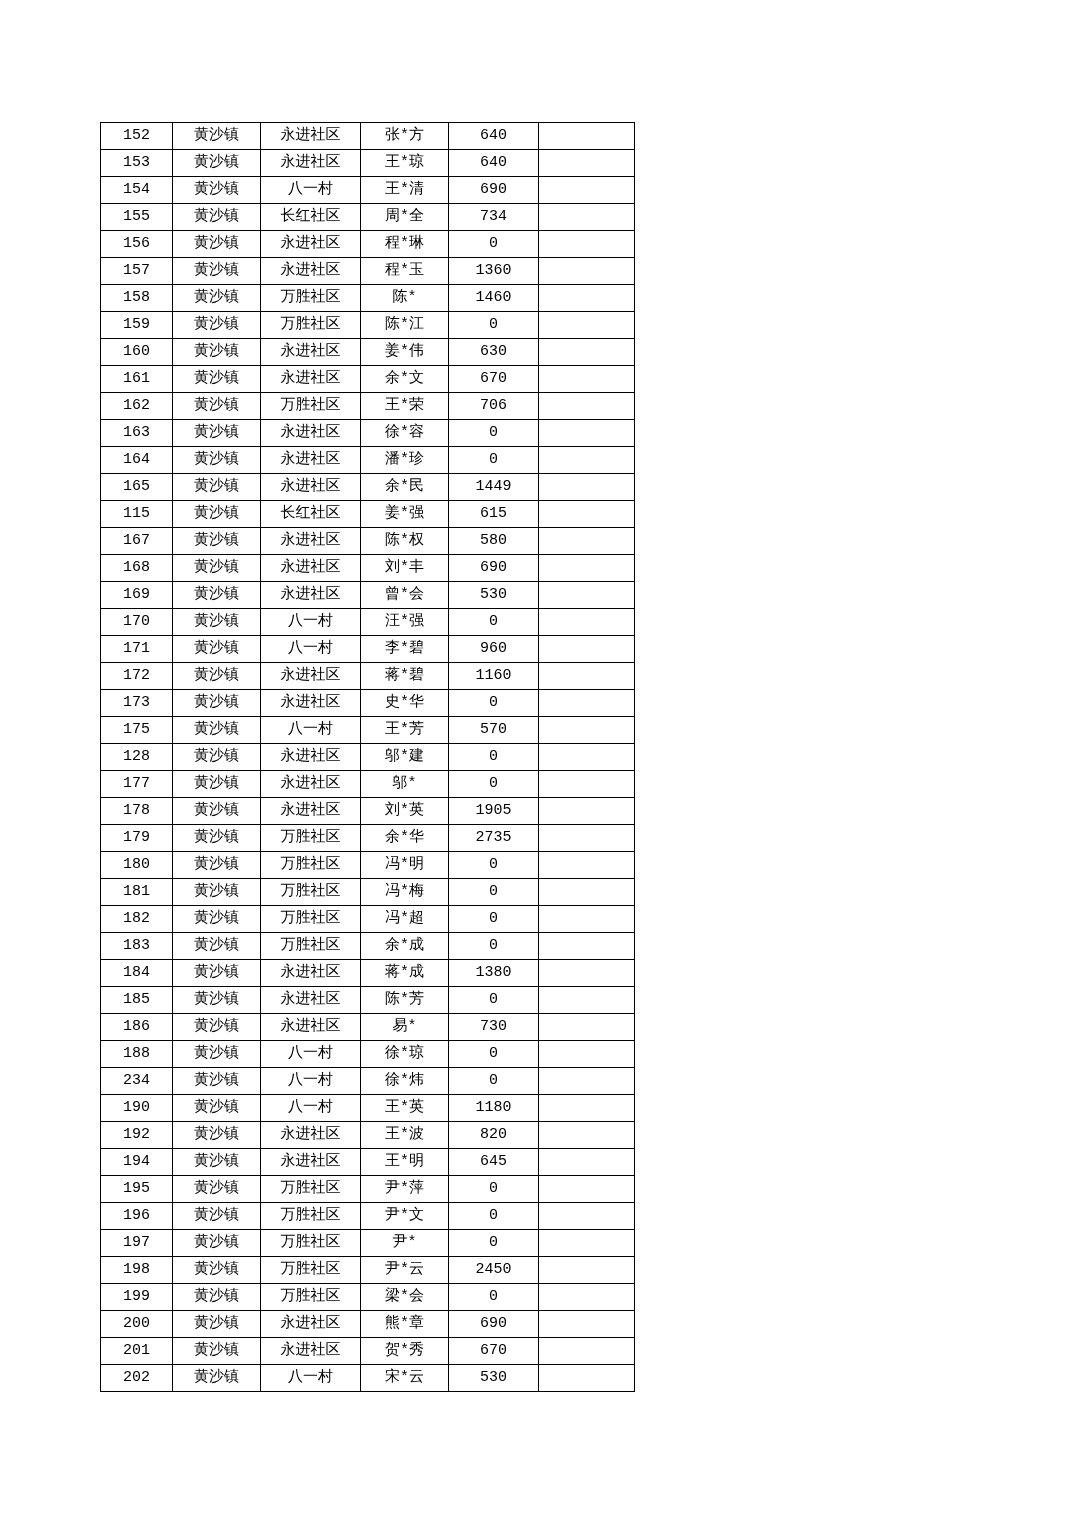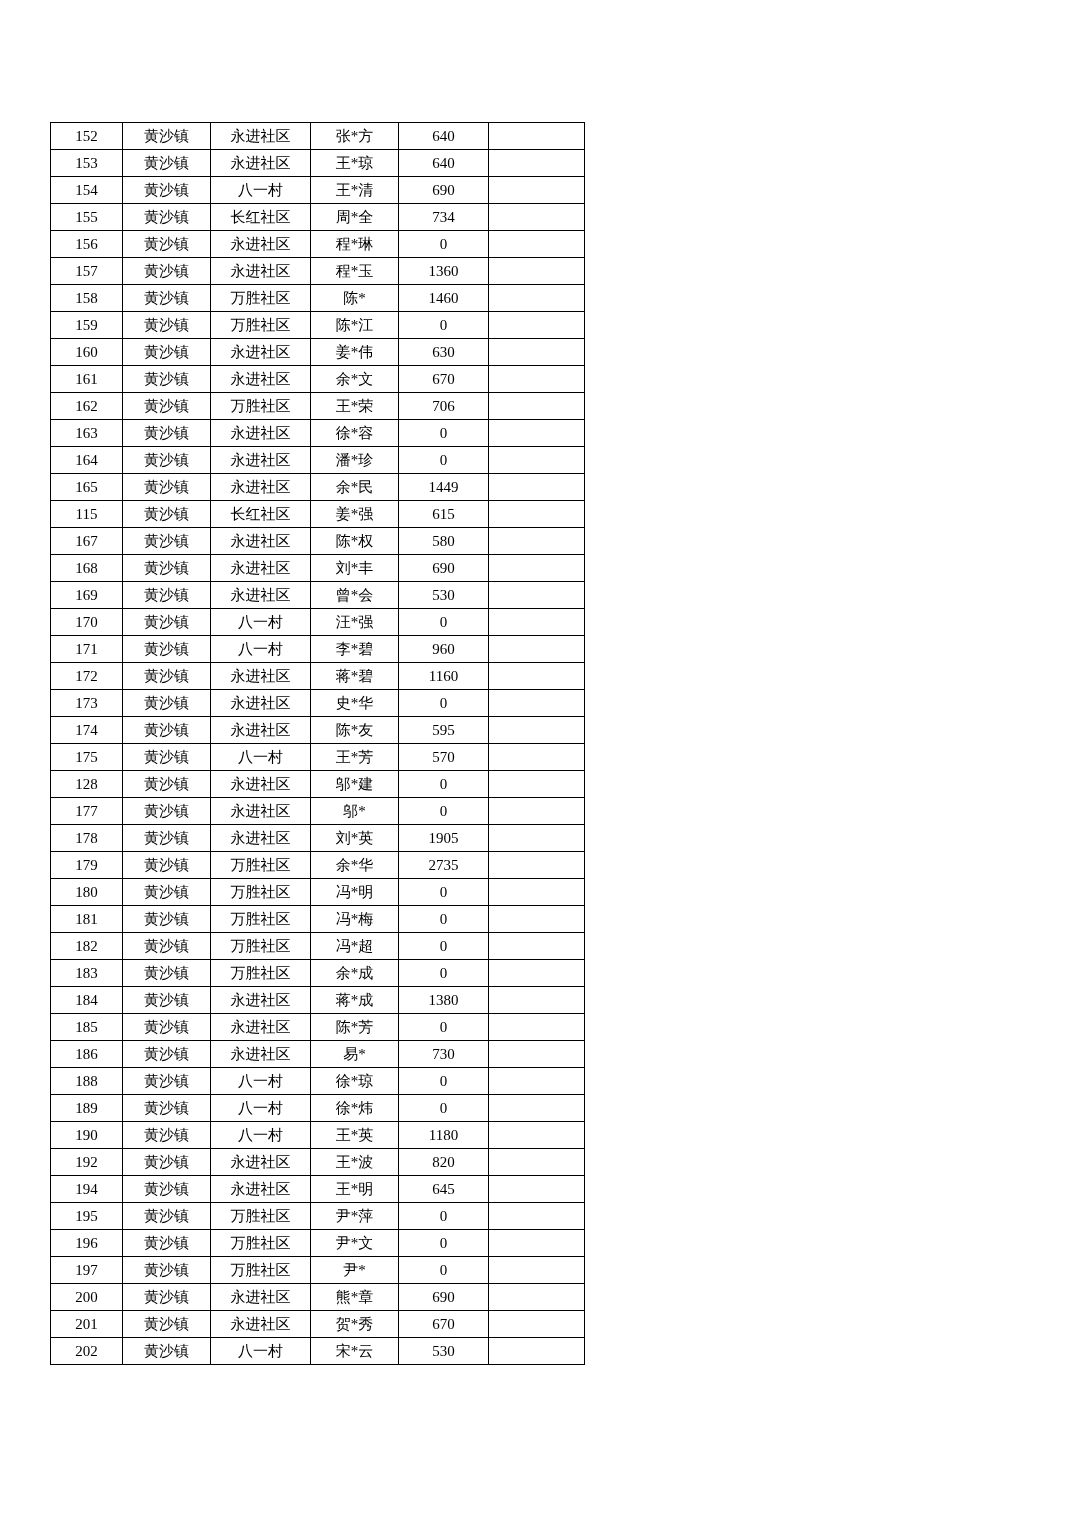--- a/index.html
+++ b/index.html
@@ -11,21 +11,22 @@
     width: 1074px;
     height: 1520px;
     font-family: "Liberation Serif", "DejaVu Serif", serif;
     color: #000000;
   }
   .page {
     position: relative;
     width: 896px;
     height: 1520px;
     box-sizing: border-box;
-    padding: 122px 0 0 50px;
+    padding: 122px 0 0 100px;
+    font-family: Liberation Mono, monospace;
   }
   table.data-table {
     border-collapse: collapse;
     table-layout: fixed;
     width: 534px;
   }
   table.data-table td {
     border: 1px solid #000000;
     height: 26px;
     line-height: 26px;
@@ -233,28 +234,20 @@
         </tr>
         <tr>
           <td class="cell-index">173</td>
           <td class="cell-town">黄沙镇</td>
           <td class="cell-village">永进社区</td>
           <td class="cell-name">史*华</td>
           <td class="cell-amount">0</td>
           <td class="cell-note"></td>
         </tr>
         <tr>
-          <td class="cell-index">174</td>
-          <td class="cell-town">黄沙镇</td>
-          <td class="cell-village">永进社区</td>
-          <td class="cell-name">陈*友</td>
-          <td class="cell-amount">595</td>
-          <td class="cell-note"></td>
-        </tr>
-        <tr>
           <td class="cell-index">175</td>
           <td class="cell-town">黄沙镇</td>
           <td class="cell-village">八一村</td>
           <td class="cell-name">王*芳</td>
           <td class="cell-amount">570</td>
           <td class="cell-note"></td>
         </tr>
         <tr>
           <td class="cell-index">128</td>
           <td class="cell-town">黄沙镇</td>
@@ -345,21 +338,21 @@
         </tr>
         <tr>
           <td class="cell-index">188</td>
           <td class="cell-town">黄沙镇</td>
           <td class="cell-village">八一村</td>
           <td class="cell-name">徐*琼</td>
           <td class="cell-amount">0</td>
           <td class="cell-note"></td>
         </tr>
         <tr>
-          <td class="cell-index">189</td>
+          <td class="cell-index">234</td>
           <td class="cell-town">黄沙镇</td>
           <td class="cell-village">八一村</td>
           <td class="cell-name">徐*炜</td>
           <td class="cell-amount">0</td>
           <td class="cell-note"></td>
         </tr>
         <tr>
           <td class="cell-index">190</td>
           <td class="cell-town">黄沙镇</td>
           <td class="cell-village">八一村</td>
@@ -397,20 +390,36 @@
           <td class="cell-village">万胜社区</td>
           <td class="cell-name">尹*文</td>
           <td class="cell-amount">0</td>
           <td class="cell-note"></td>
         </tr>
         <tr>
           <td class="cell-index">197</td>
           <td class="cell-town">黄沙镇</td>
           <td class="cell-village">万胜社区</td>
           <td class="cell-name">尹*</td>
+          <td class="cell-amount">0</td>
+          <td class="cell-note"></td>
+        </tr>
+        <tr>
+          <td class="cell-index">198</td>
+          <td class="cell-town">黄沙镇</td>
+          <td class="cell-village">万胜社区</td>
+          <td class="cell-name">尹*云</td>
+          <td class="cell-amount">2450</td>
+          <td class="cell-note"></td>
+        </tr>
+        <tr>
+          <td class="cell-index">199</td>
+          <td class="cell-town">黄沙镇</td>
+          <td class="cell-village">万胜社区</td>
+          <td class="cell-name">梁*会</td>
           <td class="cell-amount">0</td>
           <td class="cell-note"></td>
         </tr>
         <tr>
           <td class="cell-index">200</td>
           <td class="cell-town">黄沙镇</td>
           <td class="cell-village">永进社区</td>
           <td class="cell-name">熊*章</td>
           <td class="cell-amount">690</td>
           <td class="cell-note"></td>

